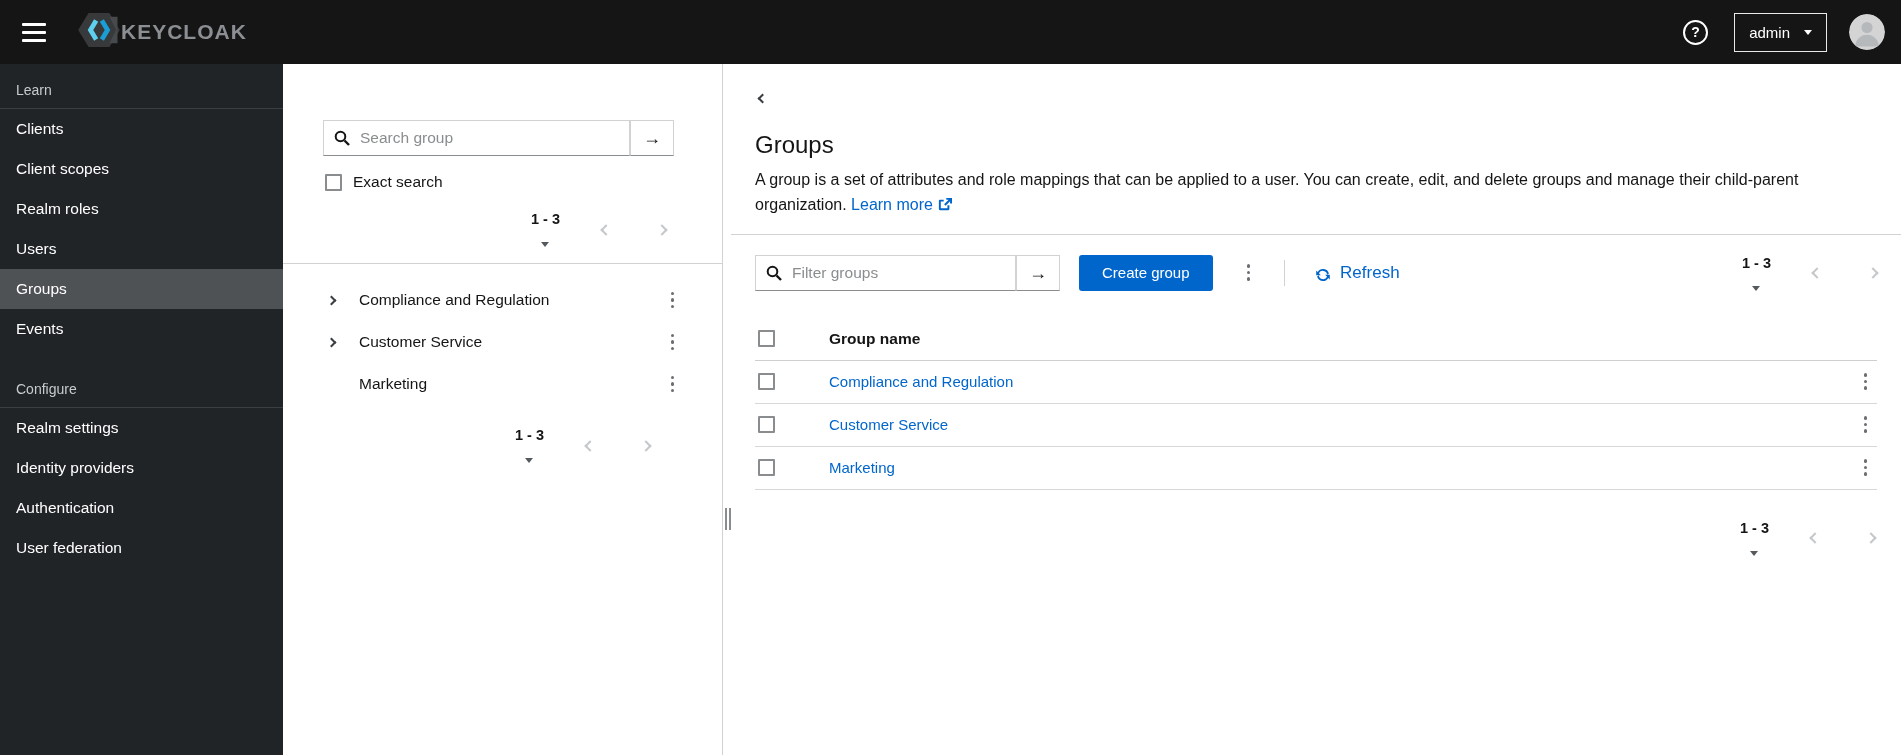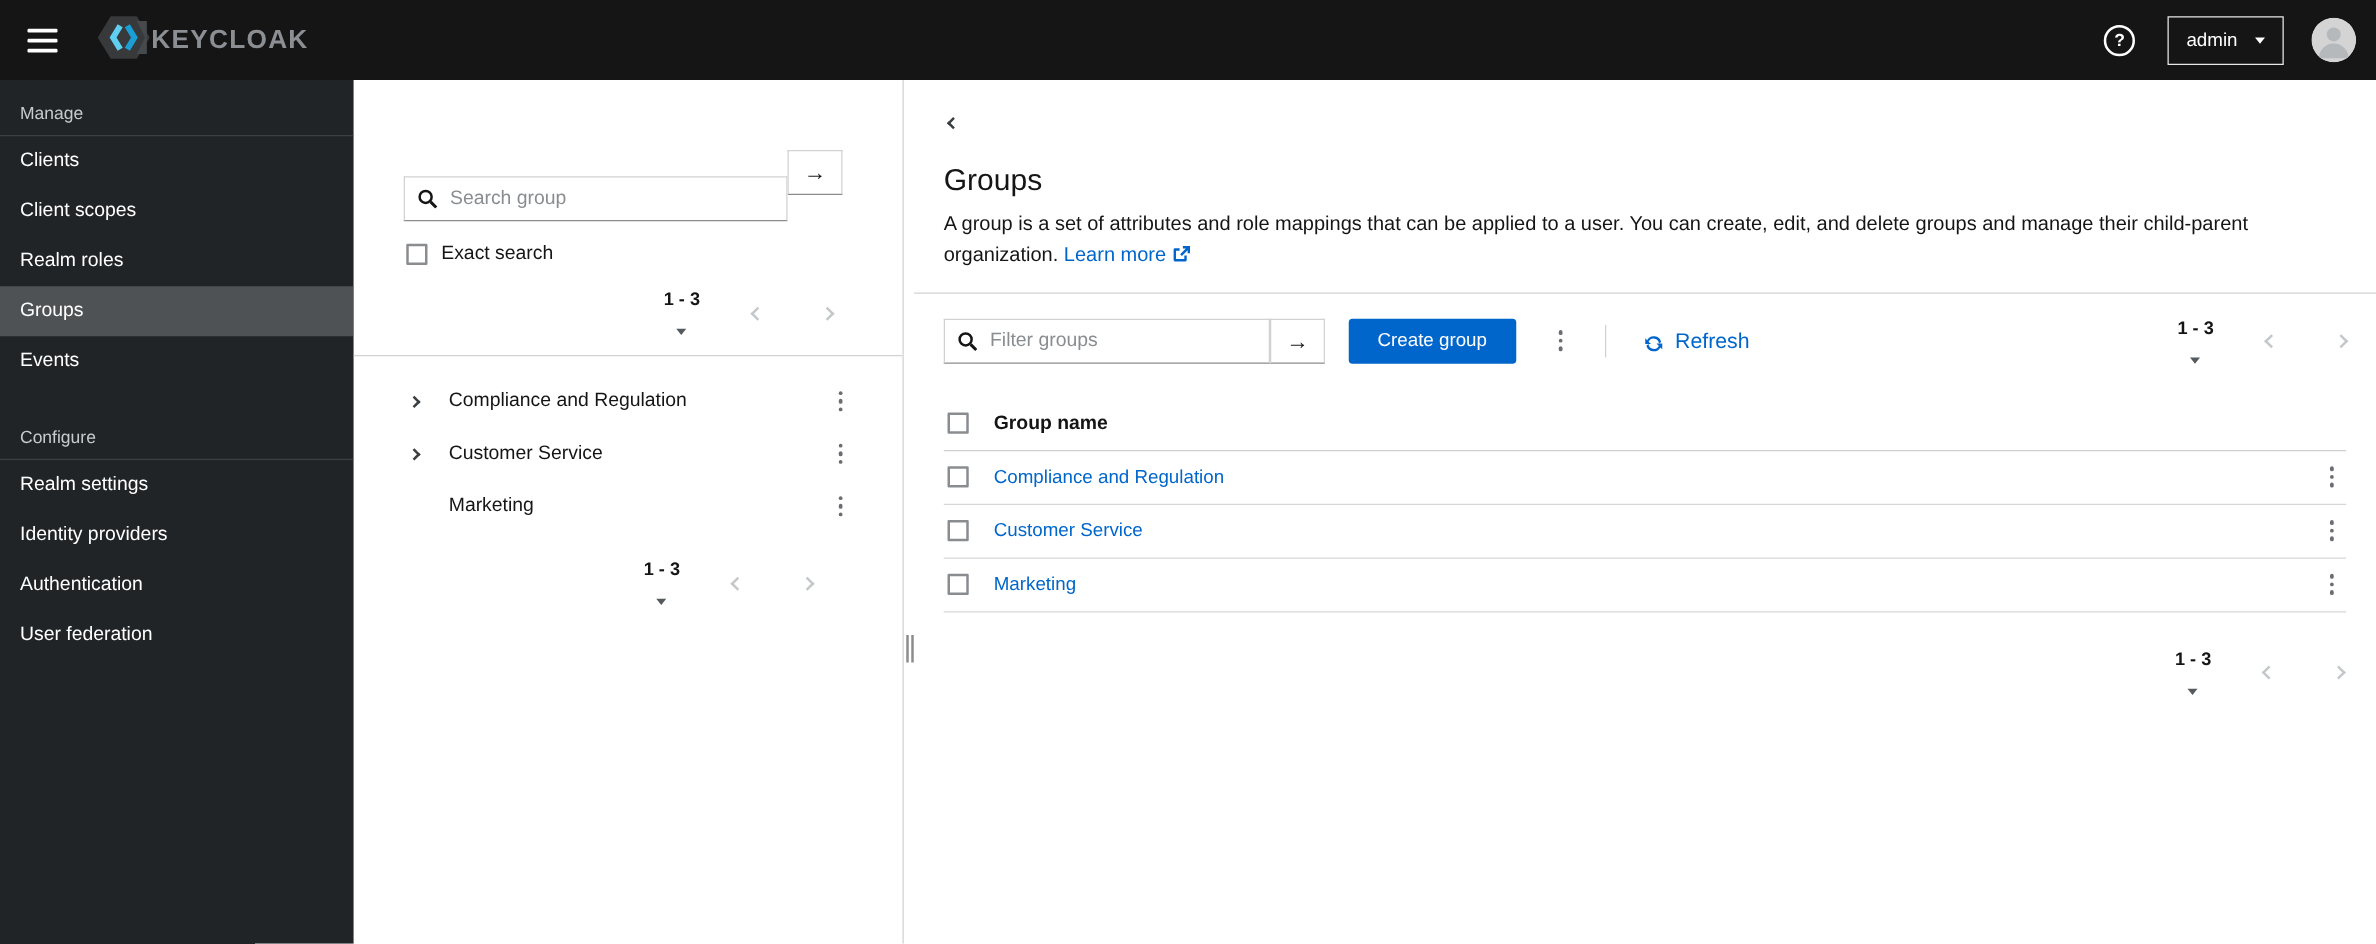--- a/index.html
+++ b/index.html
@@ -54,21 +54,21 @@
   .search-wrap svg { position:absolute; left:11px; top:10px; }
   .text-input { height:36px; width:100%; border:1px solid #d2d2d2; border-bottom-color:#8a8d90;
     padding:0 8px 0 36px; font-size:15.5px; font-family:"Liberation Sans",sans-serif; color:#151515; outline:none; }
   .text-input::placeholder { color:#8a8d90; }
   .arrow-btn { width:44px; height:36px; border:1px solid #d2d2d2; border-bottom-color:#8a8d90; border-left:1px solid #d2d2d2;
     background:#fff; font-size:18px; color:#151515; line-height:1; }
 
   
   .tree-panel { width:439px; flex-shrink:0; background:#fff; padding-top:56px; }
   .search-row { margin:0 48px 0 40px; }
-  .search-row .search-wrap { flex:1;margin-top:21px; }
+  .search-row .search-wrap { flex:1; }
   .exact-row { display:flex; align-items:center; gap:11px; margin:17px 0 0 42px; font-size:15.5px; }
   .tp-pagination { display:flex; justify-content:flex-end; align-items:center;
     padding:12px 44px 12px 0; border-bottom:1px solid #d2d2d2; margin-top:4px; }
   .tree { padding-top:15px; }
   .tree-row { height:42px; display:flex; align-items:center; padding:0 40px 0 40px; }
   .expander { width:16px; height:16px; background:none; border:none; padding:0; display:flex; align-items:center; justify-content:center; }
   .expander-spacer { width:16px; }
   .tree-label { margin-left:20px; font-size:15.5px; color:#151515; }
   .tree-row .kebab-btn { margin-left:auto; }
   .tree-bottom-pagination { display:flex; justify-content:flex-end; padding:18px 60px 0 0; }
@@ -91,21 +91,21 @@
   .toolbar { display:flex; align-items:center; padding:16px 12px 16px 24px; }
   .toolbar .search-wrap { width:261px; }
   .create-btn { height:36px; background:#0066cc; color:#fff; border:none; font-size:15px;
     padding:0 23px; border-radius:3px; margin-left:19px; }
   .toolbar-kebab { margin-left:26px; }
   .v-divider { width:1px; height:26px; background:#d2d2d2; margin-left:26px; }
   .refresh-btn { display:flex; align-items:flex-end; gap:9px; color:#0066cc; background:none; border:none;
     font-size:17px; margin-left:30px; }
   .toolbar .pagination { margin-left:auto; }
   .grid { margin:7px 24px 0; }
-  .t-row { display:flex; align-items:center; height:43px; border-bottom:1px solid #d7d7d7; }
+  .t-row { display:flex; align-items:center; height:43px; border-bottom:1px solid #d7d7d7;gap:34px; }
   .t-row.header { font-weight:bold; font-size:15.5px; border-bottom-color:#cfcfcf; }
   .t-row .checkbox { margin-left:3px; }
   .t-cell-label { margin-left:20px; }
   .group-link { color:#0066cc; text-decoration:none; font-size:15px; margin-left:20px; cursor:pointer; }
   .t-row .kebab-btn { margin-left:auto; margin-right:2px; }
   .main-bottom-pagination { display:flex; justify-content:flex-end; padding:26px 14px 0 0; }
 </style>
 </head>
 <body>
 
@@ -139,25 +139,26 @@
       <path d="M6.2 32.5 a 11.8 11.8 0 0 1 23.6 0 Z" fill="#b6b9bc"></path>
     </svg>
   </button>
 </header>
 
 <div class="page-body">
 
   <nav class="sidebar">
 
     <div class="nav-section">
-      <div class="nav-title">Manage</div>
+      <div class="nav-title">Learn</div>
       <div class="nav-divider"></div>
       <div class="nav-item">Clients</div>
       <div class="nav-item">Client scopes</div>
       <div class="nav-item">Realm roles</div>
+      <div class="nav-item">Users</div>
       <div class="nav-item selected">Groups</div>
       <div class="nav-item">Events</div>
     </div>
 
     <div class="nav-section configure-section">
       <div class="nav-title">Configure</div>
       <div class="nav-divider"></div>
       <div class="nav-item">Realm settings</div>
       <div class="nav-item">Identity providers</div>
       <div class="nav-item">Authentication</div>

